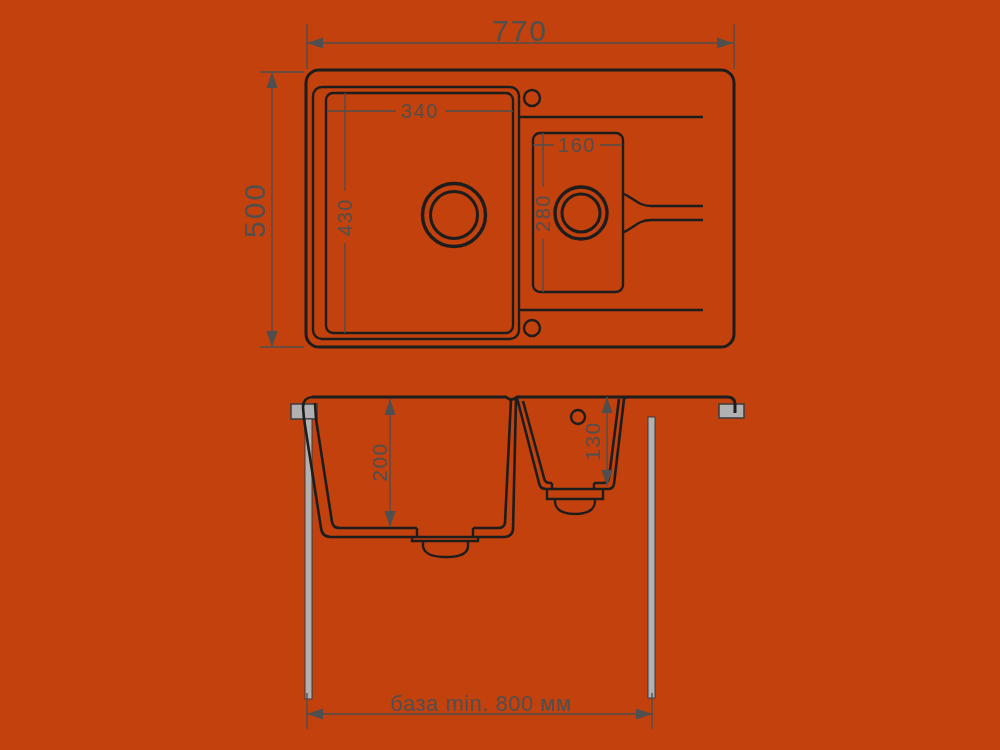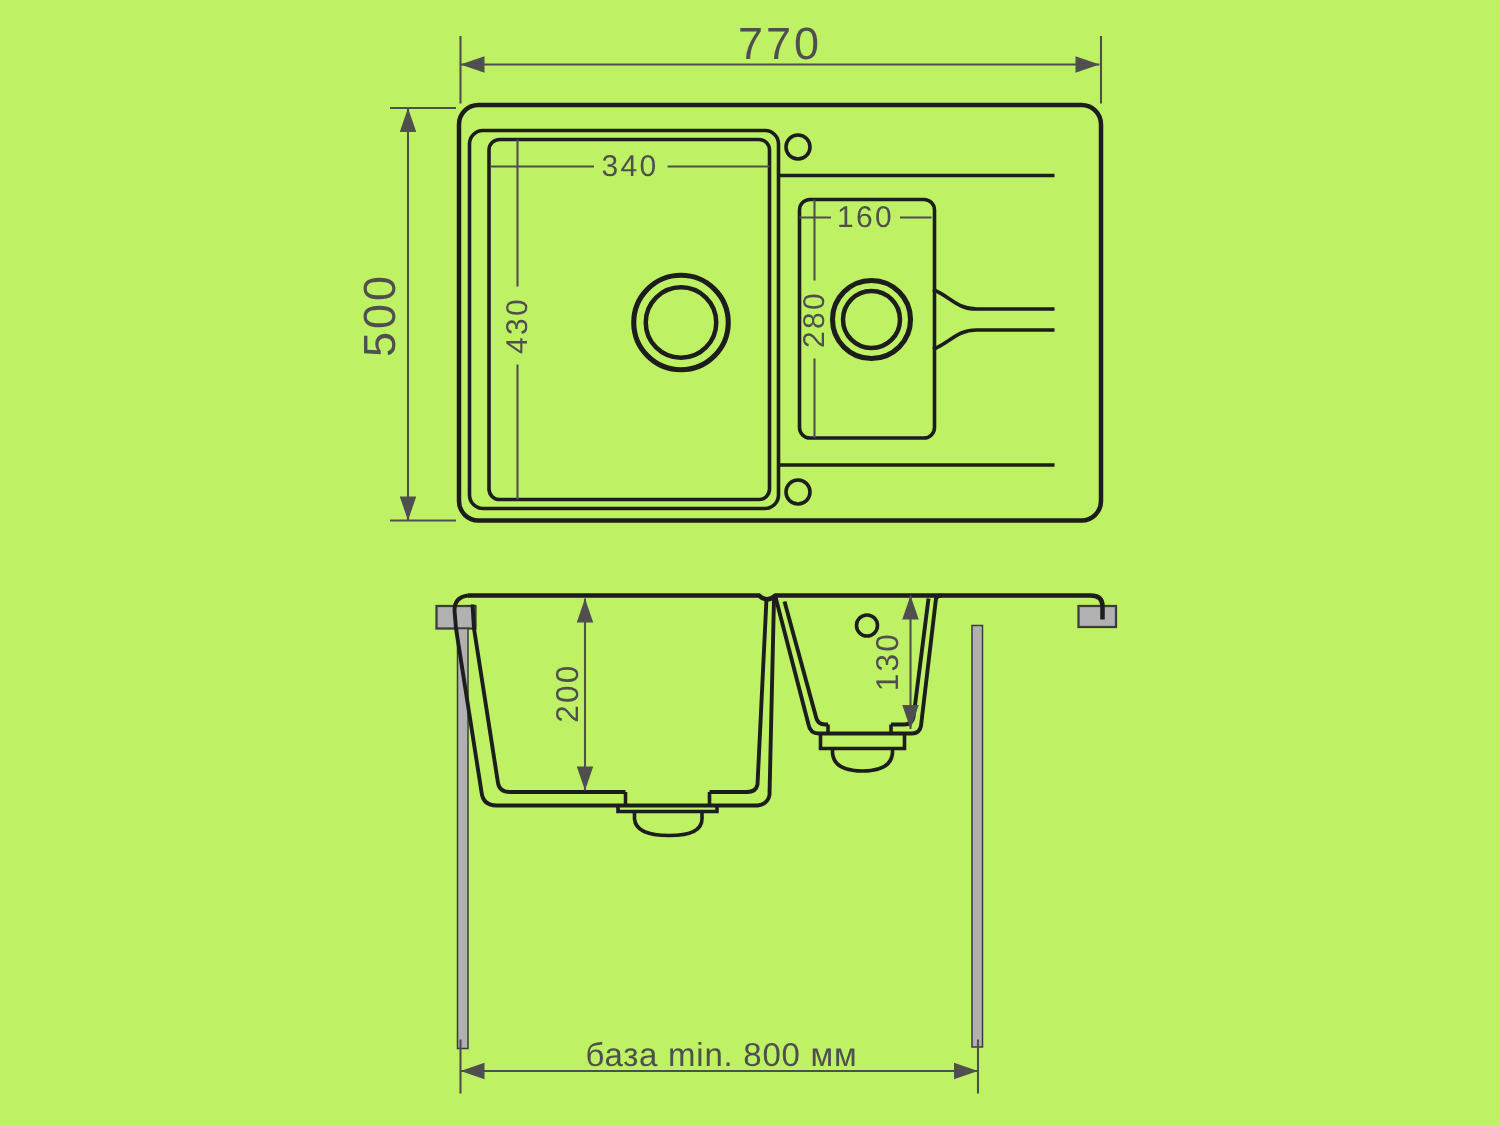--- a/index.html
+++ b/index.html
@@ -1,17 +1,17 @@
 <!DOCTYPE html>
 <html><head>
 <meta charset="utf-8">
 <style>
   html,body{margin:0;padding:0;background:#ffffff;}
   .canvas{
-    position:relative;width:1000px;height:750px;background:#bef264;overflow:hidden;
+    position:relative;width:1000px;height:750px;background:#c2410c;overflow:hidden;
     font-family:"Liberation Sans", sans-serif;
   }
   svg{display:block;}
   text{
     font-family:"Liberation Sans", sans-serif;
     fill:#4f4f4f;
   }
   .dim-text{letter-spacing:1.5px;}
   .big-dim{font-size:30px;letter-spacing:2px;}
   .mid-dim{font-size:21px;}

